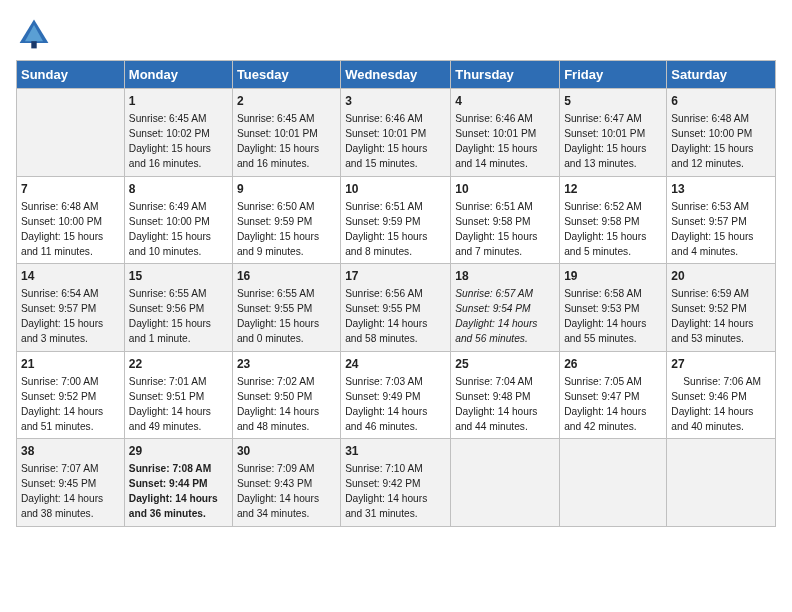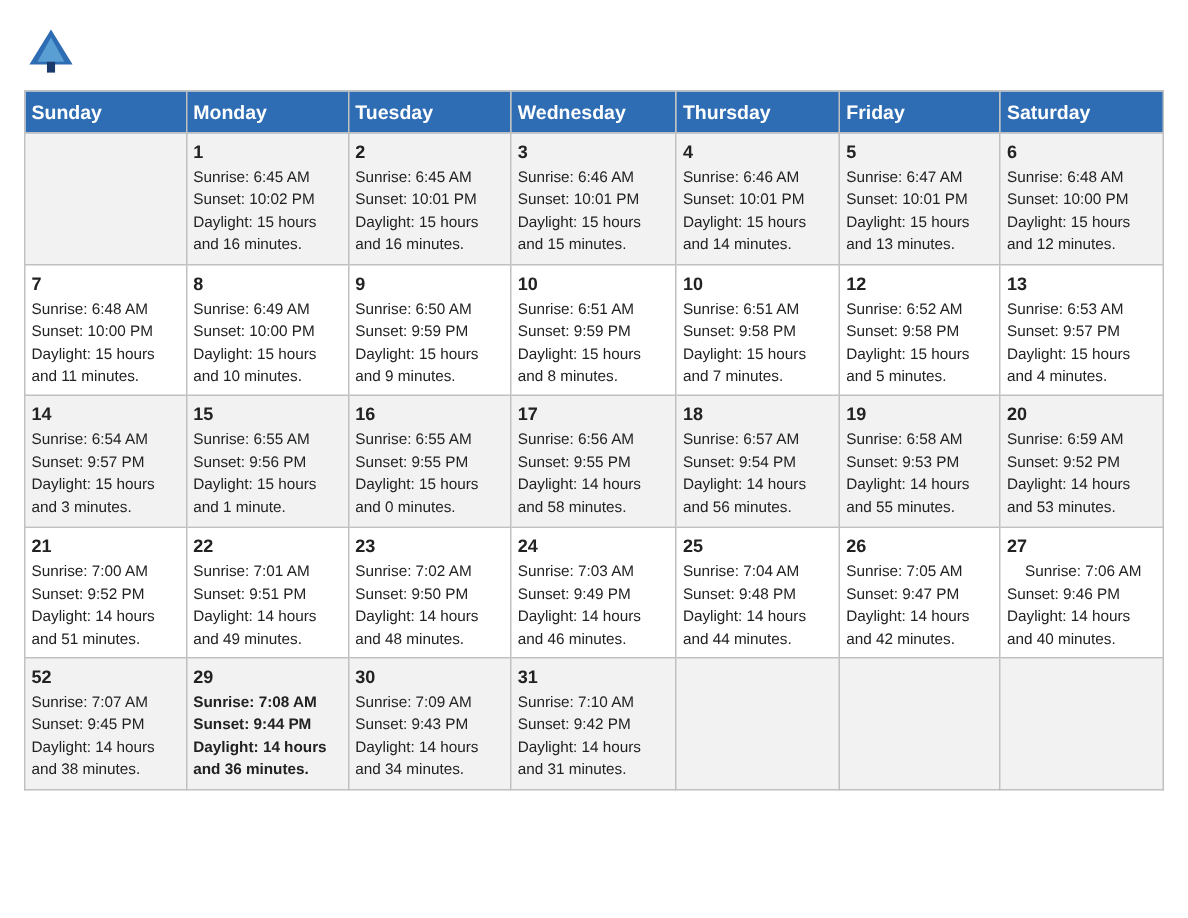--- a/index.html
+++ b/index.html
@@ -194,21 +194,21 @@
 Daylight: 15 hours
 and 1 minute.</span></td>
         <td><span class="day-number">16</span><span class="day-info" style="white-space: pre-line;">Sunrise: 6:55 AM
 Sunset: 9:55 PM
 Daylight: 15 hours
 and 0 minutes.</span></td>
         <td><span class="day-number">17</span><span class="day-info" style="white-space: pre-line;">Sunrise: 6:56 AM
 Sunset: 9:55 PM
 Daylight: 14 hours
 and 58 minutes.</span></td>
-        <td><span class="day-number">18</span><span class="day-info" style="white-space: pre-line;">Sunrise: 6:57 AM
+        <td><span class="day-number">18</span><span class="day-info" style="white-space: pre-line; font-style: italic;">Sunrise: 6:57 AM
 Sunset: 9:54 PM
 Daylight: 14 hours
 and 56 minutes.</span></td>
         <td><span class="day-number">19</span><span class="day-info" style="white-space: pre-line;">Sunrise: 6:58 AM
 Sunset: 9:53 PM
 Daylight: 14 hours
 and 55 minutes.</span></td>
         <td><span class="day-number">20</span><span class="day-info" style="white-space: pre-line;">Sunrise: 6:59 AM
 Sunset: 9:52 PM
 Daylight: 14 hours
@@ -238,21 +238,21 @@
         <td><span class="day-number">26</span><span class="day-info" style="white-space: pre-line;">Sunrise: 7:05 AM
 Sunset: 9:47 PM
 Daylight: 14 hours
 and 42 minutes.</span></td>
         <td><span class="day-number">27</span><span class="day-info" style="white-space: pre-line; margin-left: 12px;">Sunrise: 7:06 AM
 Sunset: 9:46 PM
 Daylight: 14 hours
 and 40 minutes.</span></td>
       </tr>
       <tr>
-        <td><span class="day-number">52</span><span class="day-info" style="white-space: pre-line;">Sunrise: 7:07 AM
+        <td><span class="day-number">38</span><span class="day-info" style="white-space: pre-line;">Sunrise: 7:07 AM
 Sunset: 9:45 PM
 Daylight: 14 hours
 and 38 minutes.</span></td>
         <td><span class="day-number">29</span><span class="day-info" style="white-space: pre-line; font-weight: bold;">Sunrise: 7:08 AM
 Sunset: 9:44 PM
 Daylight: 14 hours
 and 36 minutes.</span></td>
         <td><span class="day-number">30</span><span class="day-info" style="white-space: pre-line;">Sunrise: 7:09 AM
 Sunset: 9:43 PM
 Daylight: 14 hours

